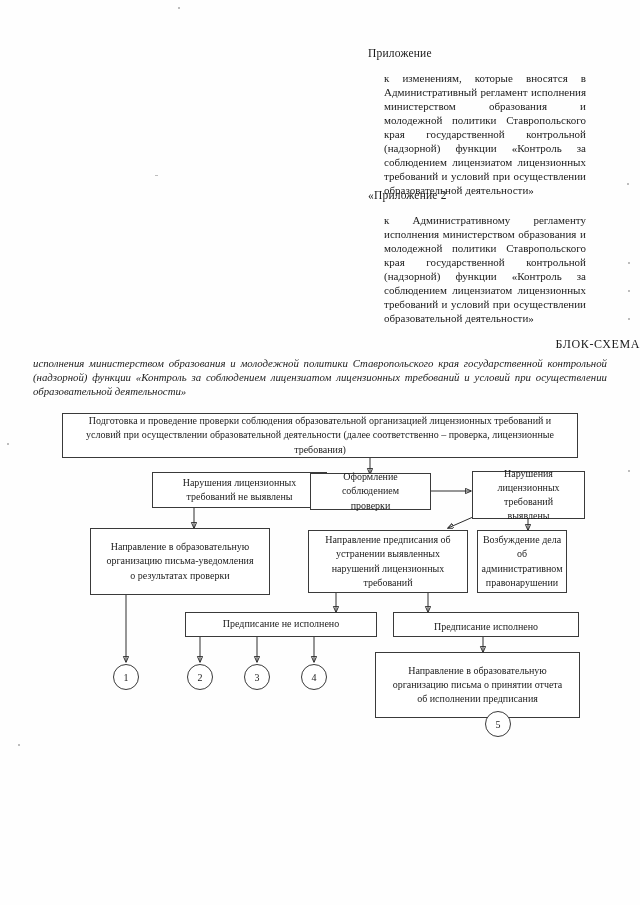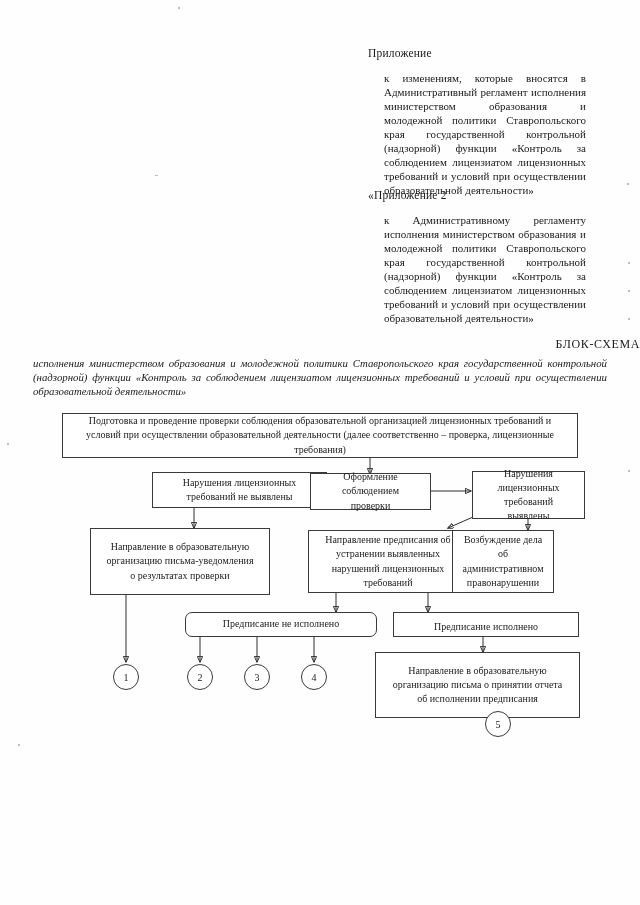--- a/index.html
+++ b/index.html
@@ -207,25 +207,25 @@
     </div>
 
     <div class="fbox" style="left:308px; top:530px; width:160px; height:63px;">
       <span>Направление предписания об устранении выявленных нарушений лицензионных требований</span>
     </div>
 
     <div class="fbox" style="left:90px; top:528px; width:180px; height:67px;">
       <span>Направление в образовательную организацию письма-уведомления о результатах проверки</span>
     </div>
 
-    <div class="fbox" style="left:452px; top:530px; width:102px; height:63px;">
+    <div class="fbox" style="left:477px; top:530px; width:90px; height:63px;">
       <span>Возбуждение дела об административном правонарушении</span>
     </div>
 
-    <div class="fbox" style="left:185px; top:612px; width:192px; height:25px;border-radius:7px;">
+    <div class="fbox" style="left:185px; top:612px; width:192px; height:25px;">
       <span>Предписание не исполнено</span>
     </div>
 
     <div class="fbox" style="left:393px; top:612px; width:186px; height:25px;align-items:flex-end;">
       <span>Предписание исполнено</span>
     </div>
 
     <div class="fbox" style="left:375px; top:652px; width:205px; height:66px;">
       <span>Направление в образовательную организацию письма о принятии отчета об исполнении предписания</span>
     </div>

